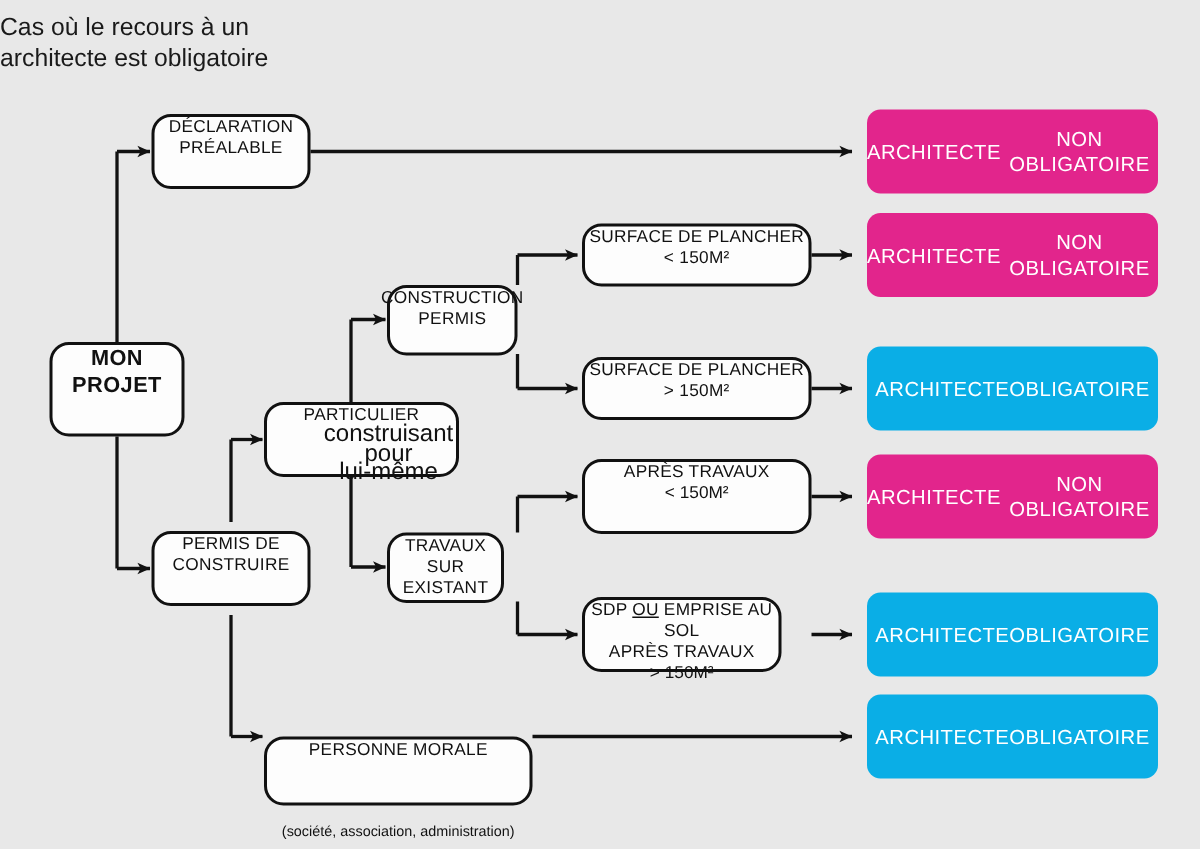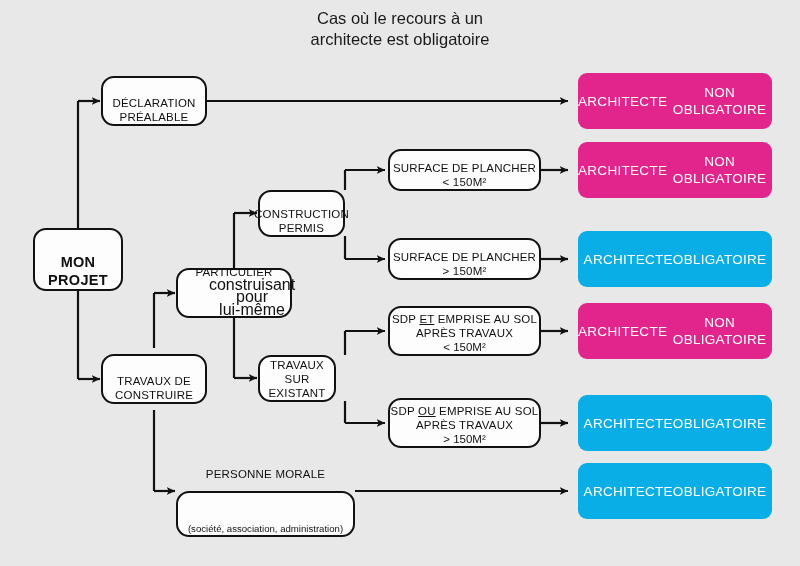--- a/index.html
+++ b/index.html
@@ -23,36 +23,36 @@
     left: 0;
     top: 0;
     width: 800px;
     height: 566px;
   }
   .title {
     position: absolute;
     left: 0;
     top: 8px;
     width: 800px;
-    text-align: center;
+    text-align: left;
     font-size: 16.5px;
     color: #1a1a1a;
     line-height: 21px;
     white-space: pre-line;
   }
   .node {
     position: absolute;
     box-sizing: border-box;
     background: #fdfdfd;
     border: 2.2px solid #111;
     border-radius: 13px;
     display: flex;
     flex-direction: column;
     align-items: center;
-    justify-content: flex-end;
+    justify-content: flex-start;
     text-align: center;
     color: #111;
     z-index: 2;
   }
   .node .l1 {
     font-size: 11.5px;
     letter-spacing: .2px;
     line-height: 14px;
   }
   .node .l2 {
@@ -160,25 +160,25 @@
     <div class="l1">MON</div>
     <div class="l2">PROJET</div>
   </div>
 
   <div class="node" style="left:101px; top:76px; width:106px; height:50px;">
     <div class="l1">DÉCLARATION</div>
     <div class="l2">PRÉALABLE</div>
   </div>
 
   <div class="node" style="left:101px; top:354px; width:106px; height:50px;">
-    <div class="l1">TRAVAUX DE</div>
+    <div class="l1">PERMIS DE</div>
     <div class="l2">CONSTRUIRE</div>
   </div>
 
-  <div class="node" style="left:176px; top:268px; width:116px; height:50px;">
+  <div class="node" style="left:176px; top:268px; width:130px; height:50px;">
     <div class="l1">PARTICULIER</div>
     <div class="sub">construisant pour</div>
     <div class="sub">lui-même</div>
   </div>
 
   <div class="node" style="left:176px; top:491px; width:179px; height:46px;">
     <div class="l1">PERSONNE MORALE</div>
     <div class="sub-i">(société, association, administration)</div>
   </div>
 
@@ -196,26 +196,25 @@
     <div class="l1">SURFACE DE PLANCHER</div>
     <div class="l2">&lt; 150M²</div>
   </div>
 
   <div class="node" style="left:388px; top:238px; width:153px; height:42px;">
     <div class="l1">SURFACE DE PLANCHER</div>
     <div class="l2">&gt; 150M²</div>
   </div>
 
   <div class="node" style="left:388px; top:306px; width:153px; height:50px;">
-    <div class="l1"><span>SDP </span><u>ET</u><span> EMPRISE AU SOL</span></div>
     <div class="l2">APRÈS TRAVAUX</div>
     <div class="l3">&lt; 150M²</div>
   </div>
 
-  <div class="node" style="left:388px; top:398px; width:153px; height:50px;">
+  <div class="node" style="left:388px; top:398px; width:133px; height:50px;">
     <div class="l1"><span>SDP </span><u>OU</u><span> EMPRISE AU SOL</span></div>
     <div class="l2">APRÈS TRAVAUX</div>
     <div class="l3">&gt; 150M²</div>
   </div>
 
   <div class="result" style="left:578px; top:73px; width:194px; height:56px; background:#e2258c;">
     <div class="r1">ARCHITECTE</div>
     <div class="r2">NON OBLIGATOIRE</div>
   </div>
 

